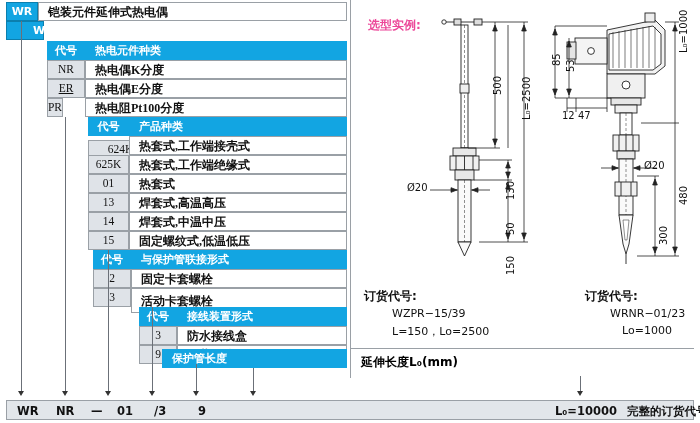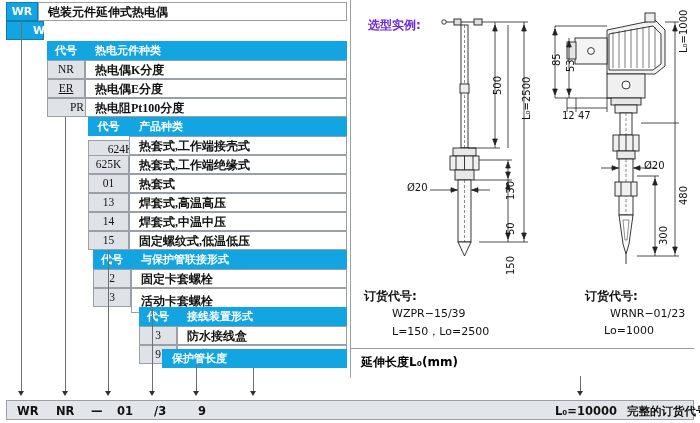--- a/index.html
+++ b/index.html
@@ -77,21 +77,21 @@
   #codebar span{
     position:absolute;top:3px;font-size:11.5px;font-weight:bold;
     font-family:"DejaVu Sans","Liberation Sans",sans-serif;color:#111;
     white-space:nowrap;
   }
 
   
   #divider{position:absolute;left:350px;top:0px;width:1px;height:378px;background:#9aa0a6;}
   #divider2{position:absolute;left:350px;top:348px;width:344px;height:1px;background:#9aa0a6;}
   .panel-txt{position:absolute;font-size:12px;font-weight:bold;
-    font-family:"DejaVu Sans","Liberation Sans",sans-serif;color:#6d28d9;white-space:nowrap;}
+    font-family:"DejaVu Sans","Liberation Sans",sans-serif;color:#ec4899;white-space:nowrap;}
   .dimtxt{position:absolute;font-size:10px;font-family:"DejaVu Sans","Liberation Sans",sans-serif;
     color:#111;white-space:nowrap;}
   .vert{transform:rotate(-90deg);transform-origin:left top;}
   .ordtxt{position:absolute;font-size:11px;font-family:"DejaVu Sans","Liberation Sans",sans-serif;
     color:#111;white-space:nowrap;}
   .ordtxt.cn{font-weight:bold;font-size:12px;}
   #lenbox{
     position:absolute;left:351px;top:349px;width:343px;height:27px;
     box-sizing:border-box;background:#fff;
     display:flex;align-items:center;padding-left:10px;
@@ -112,21 +112,21 @@
 
   <div class="cell hdr code" style="left:47px;top:41px;width:38px;height:19px;">代号</div>
   <div class="cell hdr" style="left:85px;top:41px;width:262px;height:19px;padding-left:9px;">热电元件种类</div>
 
   <div class="cell codecell" style="left:47px;top:60px;width:38px;height:19px;">NR</div>
   <div class="cell desc" style="left:85px;top:60px;width:262px;height:19px;">热电偶K分度</div>
 
   <div class="cell codecell" style="left:47px;top:79px;width:38px;height:19px;text-decoration:underline;">ER</div>
   <div class="cell desc" style="left:85px;top:79px;width:262px;height:19px;">热电偶E分度</div>
 
-  <div class="cell codecell" style="left:47px;top:98px;width:60px;height:19px;">PR</div>
+  <div class="cell codecell" style="left:47px;top:98px;width:16px;height:19px;">PR</div>
   <div class="cell desc" style="left:85px;top:98px;width:262px;height:19px;">热电阻Pt100分度</div>
 
   <div class="cell hdr code" style="left:88px;top:117px;width:41px;height:19px;">代号</div>
   <div class="cell hdr" style="left:129px;top:117px;width:218px;height:19px;padding-left:9px;">产品种类</div>
 
   <div class="cell codecell" style="left:88px;top:140px;width:65px;height:19px;">624K</div>
   <div class="cell desc" style="left:129px;top:136px;width:218px;height:19px;">热套式,工作端接壳式</div>
 
   <div class="cell codecell" style="left:88px;top:155px;width:41px;height:19px;">625K</div>
   <div class="cell desc" style="left:129px;top:155px;width:218px;height:19px;">热套式,工作端绝缘式</div>
@@ -348,21 +348,21 @@
   <div class="dimtxt" style="left:644px;top:160px;">Ø20</div>
   <div class="dimtxt vert" style="left:678px;top:205px;">480</div>
   <div class="dimtxt vert" style="left:658px;top:245px;">300</div>
 
   <div class="ordtxt cn" style="left:364px;top:288px;">订货代号:</div>
   <div class="ordtxt" style="left:392px;top:307px;">WZPR−15/39</div>
   <div class="ordtxt" style="left:392px;top:324px;">L=150，Lo=2500</div>
 
   <div class="ordtxt cn" style="left:585px;top:288px;">订货代号:</div>
   <div class="ordtxt" style="left:610px;top:307px;">WRNR−01/23</div>
-  <div class="ordtxt" style="left:604px;top:324px;">Lo=1000</div>
+  <div class="ordtxt" style="left:622px;top:324px;">Lo=1000</div>
 
   <div id="codebar">
     <span style="left:10px;">WR</span>
     <span style="left:49px;">NR</span>
     <span style="left:84px;">—</span>
     <span style="left:110px;">01</span>
     <span style="left:147px;">/3</span>
     <span style="left:191px;">9</span>
     <span style="left:548px;">L₀=10000</span>
     <span style="left:620px;">完整的订货代号</span>

